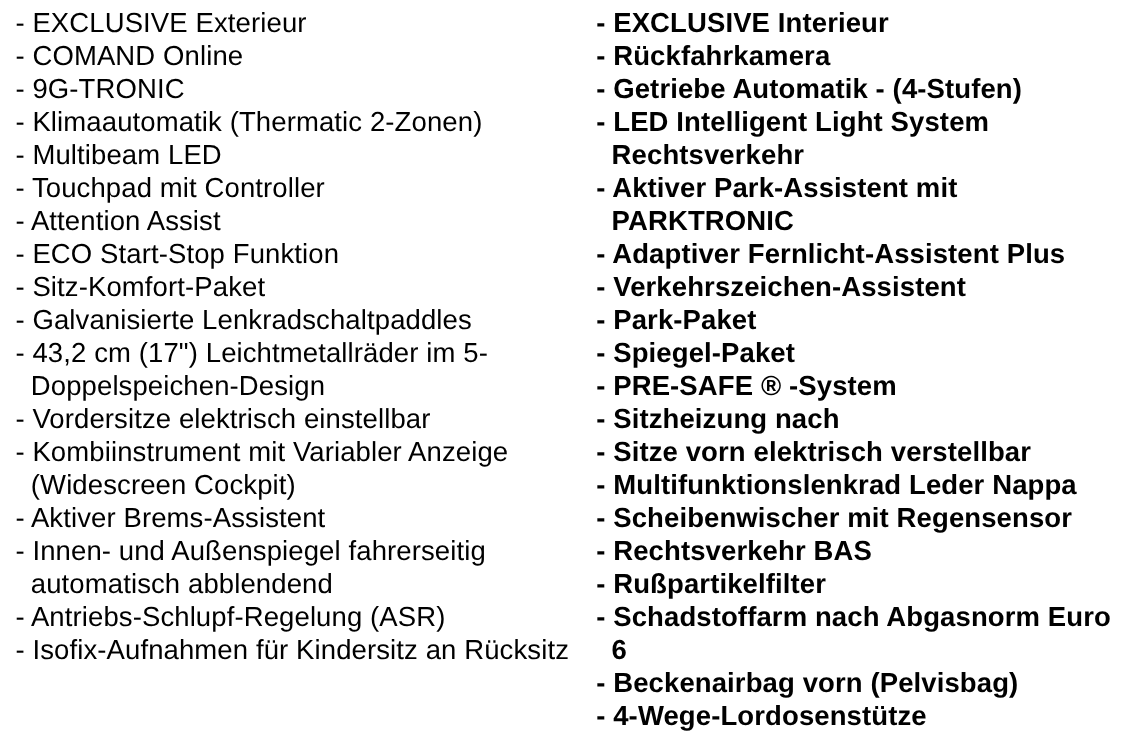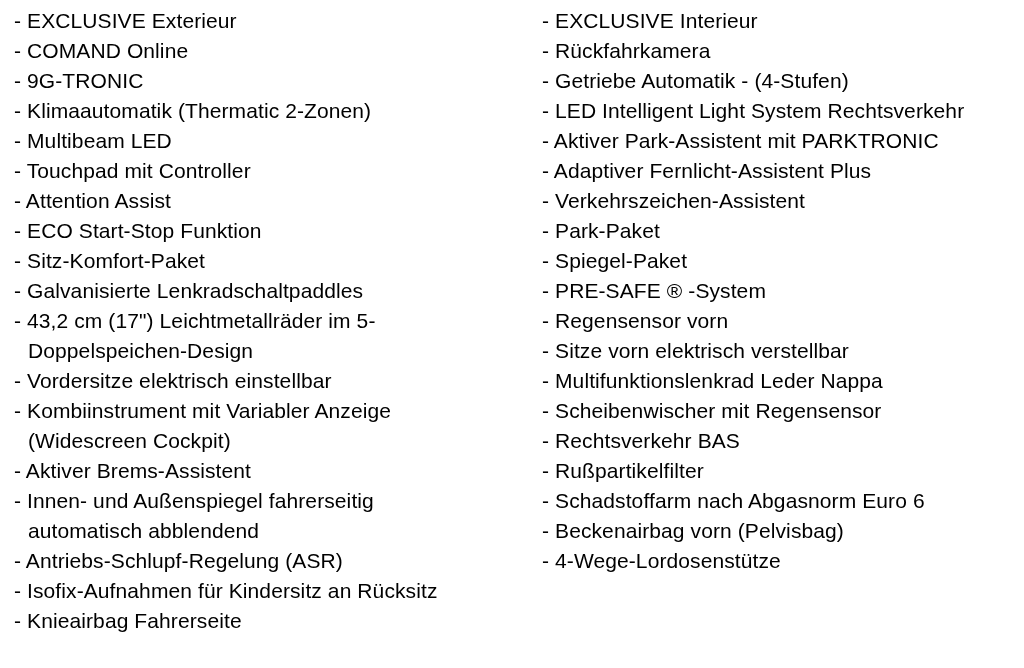--- a/index.html
+++ b/index.html
@@ -25,28 +25,29 @@
   .column {
     box-sizing: border-box;
   }
   .column-left {
     width: 530px;
     padding-left: 14px;
   }
   .column-right {
     width: 494px;
     padding-left: 12px;
+    font-weight: bold;
   }
   ul.feature-list {
     list-style: none;
     margin: 0;
     padding: 0;
   }
   ul.feature-list li {
-    font-size: 21px;
+    font-size: 25px;
     line-height: 30px;
     padding: 0;
     margin: 0;
     white-space: pre-line;
     text-indent: -14px;
     padding-left: 14px;
     letter-spacing: 0.1px;
   }
 </style>
 </head>
@@ -69,37 +70,36 @@
       <li>- 43,2 cm (17") Leichtmetallräder im 5-
 Doppelspeichen-Design</li>
       <li>- Vordersitze elektrisch einstellbar</li>
       <li>- Kombiinstrument mit Variabler Anzeige
 (Widescreen Cockpit)</li>
       <li>- Aktiver Brems-Assistent</li>
       <li>- Innen- und Außenspiegel fahrerseitig
 automatisch abblendend</li>
       <li>- Antriebs-Schlupf-Regelung (ASR)</li>
       <li>- Isofix-Aufnahmen für Kindersitz an Rücksitz</li>
-      <li>- Knieairbag Fahrerseite</li>
     </ul>
   </div>
 
   <div class="column column-right">
     <ul class="feature-list">
       <li>- EXCLUSIVE Interieur</li>
       <li>- Rückfahrkamera</li>
       <li>- Getriebe Automatik - (4-Stufen)</li>
       <li>- LED Intelligent Light System Rechtsverkehr</li>
       <li>- Aktiver Park-Assistent mit PARKTRONIC</li>
       <li>- Adaptiver Fernlicht-Assistent Plus</li>
       <li>- Verkehrszeichen-Assistent</li>
       <li>- Park-Paket</li>
       <li>- Spiegel-Paket</li>
       <li>- PRE-SAFE ® -System</li>
-      <li>- Regensensor vorn</li>
+      <li>- Sitzheizung nach</li>
       <li>- Sitze vorn elektrisch verstellbar</li>
       <li>- Multifunktionslenkrad Leder Nappa</li>
       <li>- Scheibenwischer mit Regensensor</li>
       <li>- Rechtsverkehr BAS</li>
       <li>- Rußpartikelfilter</li>
       <li>- Schadstoffarm nach Abgasnorm Euro 6</li>
       <li>- Beckenairbag vorn (Pelvisbag)</li>
       <li>- 4-Wege-Lordosenstütze</li>
     </ul>
   </div>

